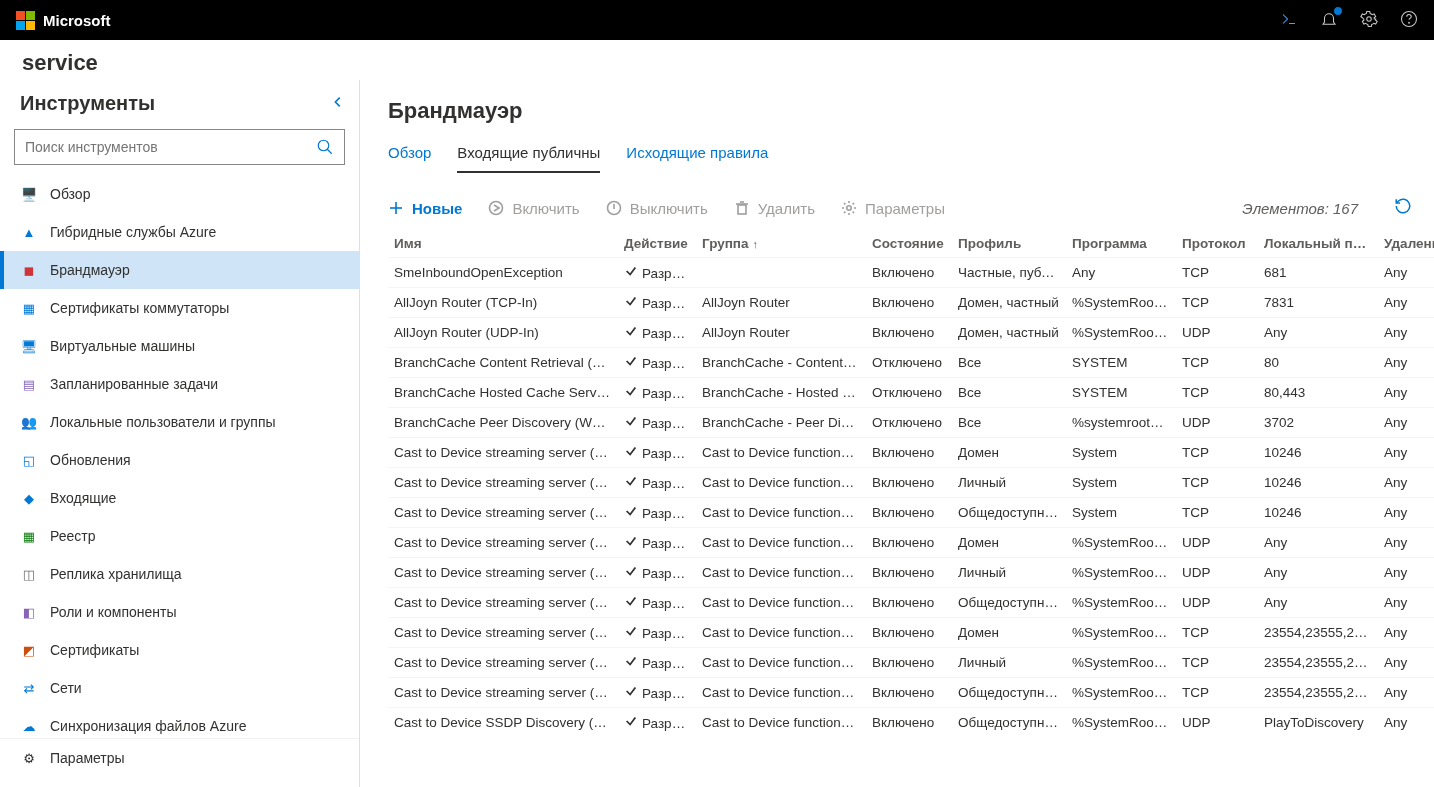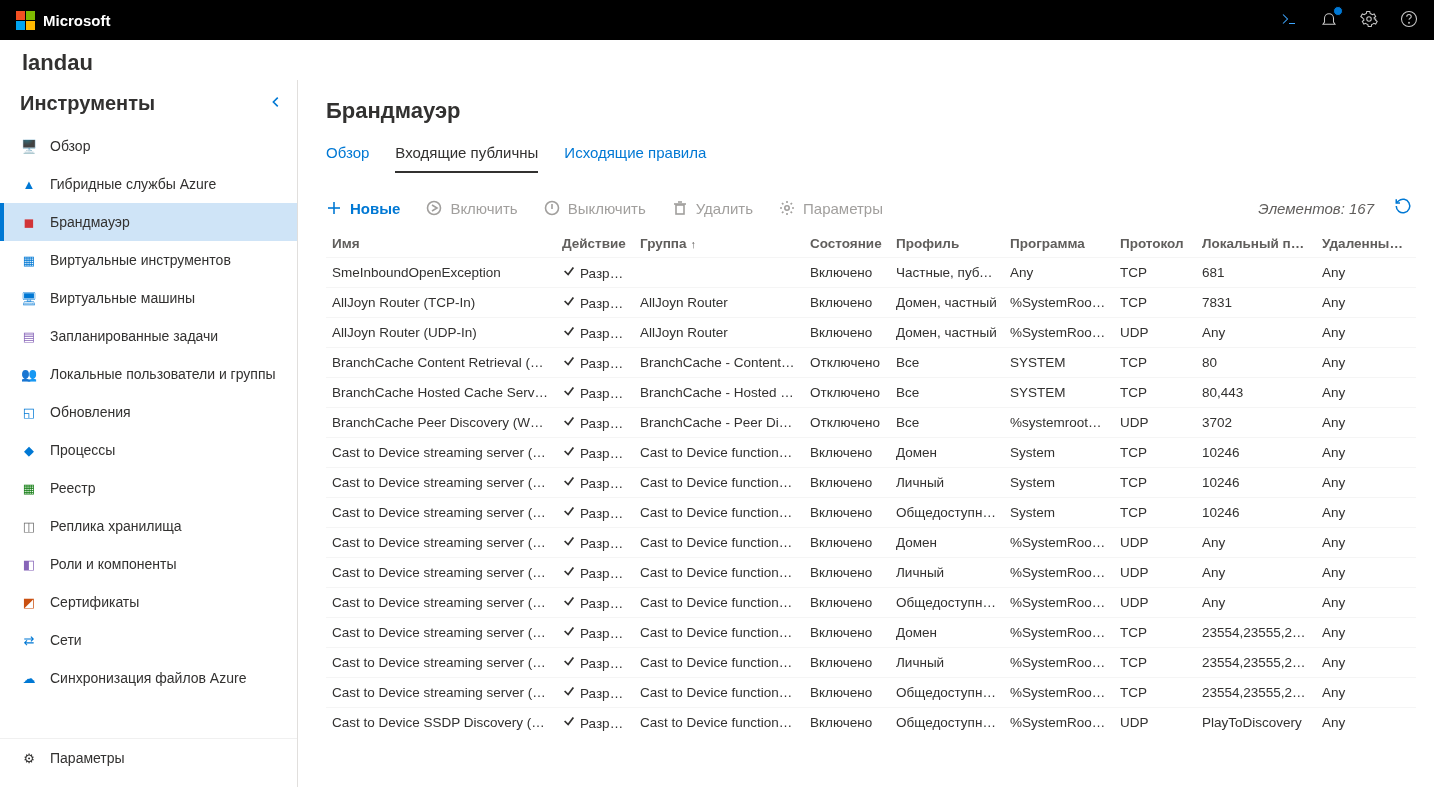--- a/index.html
+++ b/index.html
@@ -19,21 +19,21 @@
   .topbar-right { display:flex; align-items:center; gap:22px; color:#c8c8c8; }
   .topbar-right svg { width:18px; height:18px; fill:none; stroke:currentColor; stroke-width:1.4; }
   .bell-wrap { position: relative; }
   .bell-badge { position:absolute; top:-4px; right:-5px; width:10px; height:10px; background:#0078d4; border-radius:50%; border:1px solid #000; }
 
   
   .host-row { padding: 10px 22px 4px; font-size: 22px; font-weight: 600; }
 
   
   .main { display:flex; height: calc(787px - 40px - 40px); }
-  .sidebar { width: 298px; border-right: 1px solid #e1dfdd; display:flex; flex-direction:column; padding-bottom:10px; position:relative; }
+  .sidebar { width: 360px; border-right: 1px solid #e1dfdd; display:flex; flex-direction:column; padding-bottom:10px; position:relative; }
   .sidebar-head { display:flex; align-items:center; justify-content:space-between; padding: 12px 14px 12px 20px; }
   .tools-title { font-size: 20px; font-weight: 600; }
   .collapse-chevron { color:#0078d4; cursor:pointer; }
 
   .tool-search { margin: 2px 14px 10px 14px; border:1px solid #8a8886; height:36px; display:flex; align-items:center; padding:0 10px; }
   .tool-search input { border:none; outline:none; flex:1; font-size:14px; color:#605e5c; }
   .tool-search svg { width:18px; height:18px; stroke:#0078d4; fill:none; stroke-width:1.6; }
 
   .tool-list { flex:1; overflow:hidden; }
   .tool-item { display:flex; align-items:center; gap:12px; height:38px; padding:0 20px; font-size:14px; cursor:pointer; }
@@ -49,21 +49,21 @@
   .tabs { display:flex; gap:26px; border-bottom:1px solid transparent; margin-bottom:12px; font-size:15px; }
   .tab { padding-bottom:10px; cursor:pointer; color:#0078d4; }
   .tab.active { color:#323130; border-bottom:2px solid #323130; font-weight:400; }
 
   .toolbar-row { display:flex; align-items:center; height:44px; padding-right:22px; gap:12px;}
   .toolbar-actions { display:flex; align-items:center; gap:26px; }
   .action-btn { display:flex; align-items:center; gap:8px; font-size:15px; cursor:pointer; color:#a19f9d; }
   .action-btn.primary { color:#0078d4; font-weight:600; }
   .action-btn svg { width:16px; height:16px; stroke:currentColor; fill:none; stroke-width:1.6; }
   .spacer { flex:1; }
-  .items-count { font-style:italic; color:#605e5c; font-size:15px; margin-right:8px;}
+  .items-count { font-style:italic; color:#605e5c; font-size:15px; margin-right:24px;}
   .refresh-icon { color:#0078d4; cursor:pointer; }
   .table-search { border:1px solid #8a8886; height:34px; width:200px; display:flex; align-items:center; padding:0 10px; }
   .table-search input { border:none; outline:none; flex:1; font-size:14px; }
   .table-search svg { width:16px; height:16px; stroke:#0078d4; fill:none; stroke-width:1.6;}
 
   
   .table-wrap { flex:1; overflow:hidden; padding-right:22px; }
   table { width:100%; border-collapse:collapse; table-layout:fixed; font-size:13.5px; }
   th { text-align:left; font-weight:700; color:#605e5c; padding:6px 6px; overflow:hidden; text-overflow:ellipsis; white-space:nowrap; font-size:13.5px;}
   th .sort-arrow { font-size:11px; margin-left:4px; color:#605e5c;}
@@ -98,69 +98,76 @@
           <path d="M19 12a7 7 0 00-.2-1.7l2.1-1.6-2-3.4-2.5 1a7 7 0 00-2.9-1.7L13 2h-4l-.5 2.6a7 7 0 00-2.9 1.7l-2.5-1-2 3.4 2.1 1.6A7 7 0 005 12c0 .6.1 1.1.2 1.7L3.1 15.3l2 3.4 2.5-1a7 7 0 002.9 1.7L11 22h4l.5-2.6a7 7 0 002.9-1.7l2.5 1 2-3.4-2.1-1.6c.1-.6.2-1.1.2-1.7z"></path>
         </svg></span>
     <span><svg viewBox="0 0 24 24">
           <circle cx="12" cy="12" r="10"></circle>
           <path d="M9 9a3 3 0 116 0c0 2-3 2-3 4"></path>
           <circle cx="12" cy="17" r="0.5" fill="currentColor"></circle>
         </svg></span>
   </div>
 </div>
 
-<div class="host-row">landau</div>
+<div class="host-row">service</div>
 
 <div class="main">
 
   <div class="sidebar">
     <div class="sidebar-head">
       <span class="tools-title">Инструменты</span>
       <span class="collapse-chevron">
         <svg viewBox="0 0 16 16" width="14" height="14" stroke="#0078d4" fill="none" stroke-width="1.8">
             <polyline points="10,3 5,8 10,13"></polyline>
           </svg>
       </span>
     </div>
+    <div class="tool-search">
+      <input placeholder="Поиск инструментов" style="">
+      <svg viewBox="0 0 24 24">
+          <circle cx="10" cy="10" r="7"></circle>
+          <line x1="21" y1="21" x2="15" y2="15"></line>
+        </svg>
+    </div>
     <div class="tool-list" id="tool-list">
         <div class="tool-item">
           <span class="tool-icon" style="color:#6b6b6b">🖥️</span>
                  <span>Обзор</span>
         </div>
         <div class="tool-item">
           <span class="tool-icon" style="color:#0078d4">▲</span>
                  <span>Гибридные службы Azure</span>
         </div>
         <div class="tool-item active">
           <span class="tool-icon" style="color:#d13438">◼</span>
                  <span>Брандмауэр</span>
         </div>
         <div class="tool-item">
           <span class="tool-icon" style="color:#0078d4">▦</span>
-                 <span>Виртуальные инструментов</span>
+                 <span>Сертификаты коммутаторы</span>
         </div>
         <div class="tool-item">
           <span class="tool-icon" style="color:#0078d4">🖥</span>
                  <span>Виртуальные машины</span>
         </div>
         <div class="tool-item">
           <span class="tool-icon" style="color:#8764b8">▤</span>
                  <span>Запланированные задачи</span>
         </div>
         <div class="tool-item">
           <span class="tool-icon" style="color:#0078d4">👥</span>
                  <span>Локальные пользователи и группы</span>
         </div>
         <div class="tool-item">
           <span class="tool-icon" style="color:#0078d4">◱</span>
                  <span>Обновления</span>
         </div>
         <div class="tool-item">
           <span class="tool-icon" style="color:#0078d4">◆</span>
-                 <span>Процессы</span>
+                 <span>Входящие</span>
         </div>
         <div class="tool-item">
           <span class="tool-icon" style="color:#107c10">▦</span>
                  <span>Реестр</span>
         </div>
         <div class="tool-item">
           <span class="tool-icon" style="color:#6b6b6b">◫</span>
                  <span>Реплика хранилища</span>
         </div>
         <div class="tool-item">

